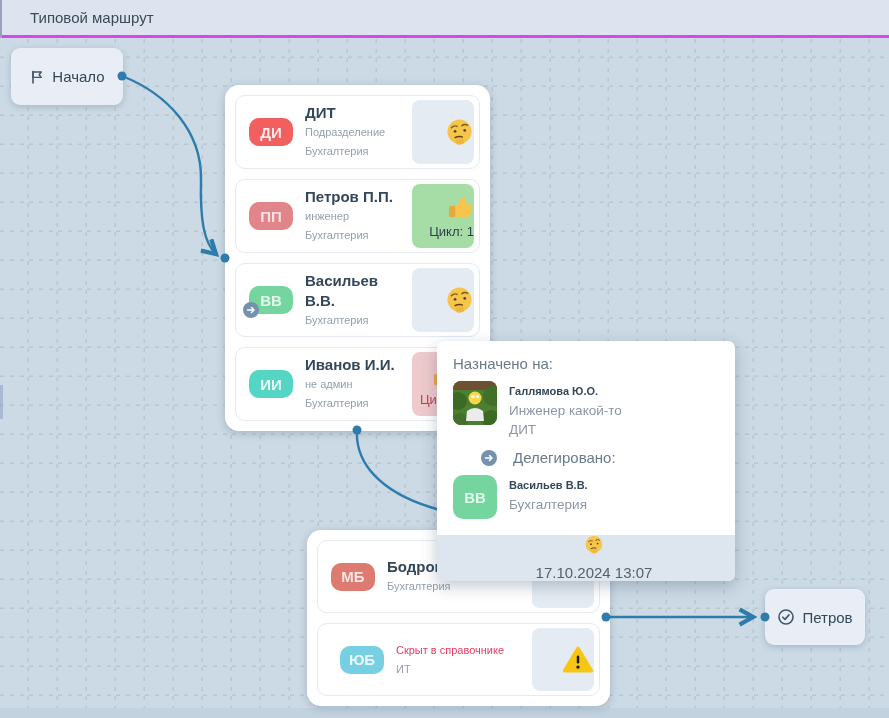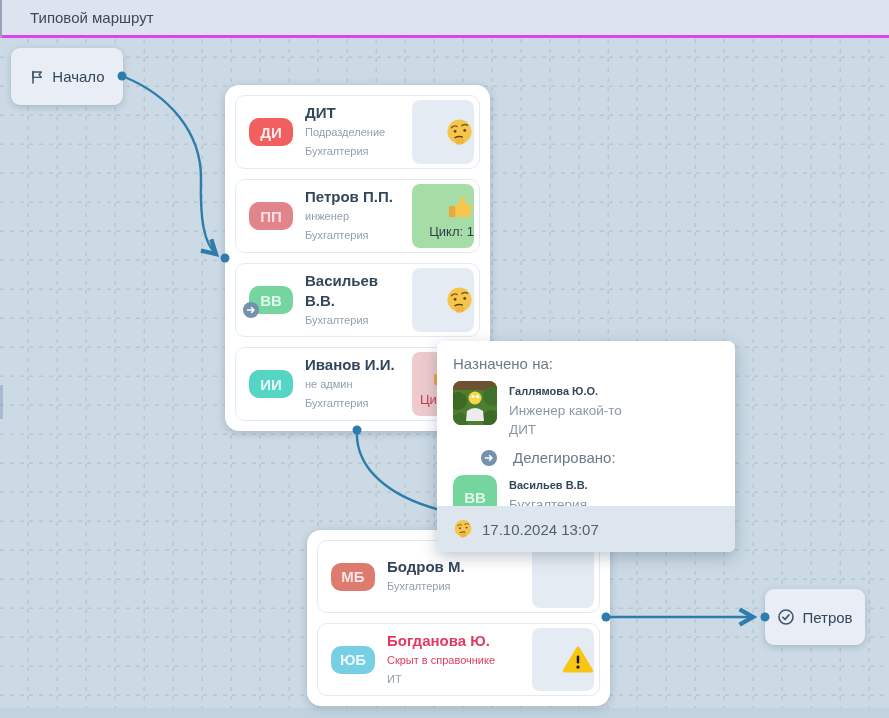--- a/index.html
+++ b/index.html
@@ -27,21 +27,21 @@
   .group-2 { left:307px; top:530px; width:303px; height:176px; }
 
   .card { background:#fff; border:1px solid #e4eaf0; border-radius:10px; height:74px;
     display:flex; align-items:center; padding-left:13px; position:relative; }
   .group-2 .card { height:73px; }
   .avatar-wrap { position:relative; flex:0 0 44px; }
   .avatar { width:44px; height:28px; border-radius:10px; display:flex; align-items:center; justify-content:center;
     color:rgba(255,255,255,.88); font-size:15px; font-weight:bold; }
   .av-di{background:var(--avatar_di);} .av-pp{background:var(--avatar_pp);color:rgba(255,255,255,.75);}
   .av-vv{background:var(--avatar_vv);color:rgba(255,255,255,.8);} .av-ii{background:var(--avatar_ii);}
-  .av-mb{background:var(--avatar_mb);color:rgba(255,255,255,.8);} .av-yb{background:var(--avatar_yb);color:rgba(255,255,255,.85);}
+  .av-mb{background:var(--avatar_mb);color:rgba(255,255,255,.8);} .av-yb{background:var(--avatar_yb);color:rgba(255,255,255,.85);margin-left:9px;}
   .delegate-badge { position:absolute; left:-6px; bottom:-4px; width:16px; height:16px; }
   .card-info { margin-left:12px; flex:1; min-width:0; }
   .card-title { font-size:15px; font-weight:bold; color:var(--card_title); line-height:20px; }
   .card-sub { font-size:11px; color:var(--card_sub); line-height:19px; }
   .red-text { color:var(--red) !important; }
   .panel { flex:0 0 62px; height:64px; margin-right:5px; border-radius:8px; background:var(--panel);
     display:flex; flex-direction:column; align-items:flex-end; justify-content:center; }
   .group-2 .panel { height:63px; }
   .panel-green { background:var(--panel_green); }
   .panel-pink { background:var(--panel_pink); align-items:flex-start; }
@@ -50,34 +50,34 @@
   .cycle-frag { font-size:13px; color:#c0404e; margin:2px 0 0 8px; }
   .emoji-30 { width:29px; height:29px; } .emoji-20 { width:20px; height:20px; }
   .icon-16 { width:16px; height:16px; } .icon-18 { width:18px; height:18px; }
   .warn-32 { width:32px; height:32px; }
 
   .edges { position:absolute; inset:0; z-index:3; pointer-events:none; }
   .edge-path { stroke:var(--edge); stroke-width:2.4; fill:none; }
   .edge-dot { fill:var(--edge); }
   .edge-head { stroke:var(--edge); stroke-width:2.2; fill:none; }
 
-  .tooltip { position:absolute; left:437px; top:341px; width:298px; height:211px; background:#fff;
+  .tooltip { position:absolute; left:437px; top:341px; width:298px; height:240px; background:#fff;
     border-radius:7px; box-shadow:0 5px 16px rgba(50,70,95,.3); z-index:5; overflow:hidden; }
   .tt-body { padding:13px 16px 0 16px; }
   .tt-label { font-size:15px; color:#6b7a8a; line-height:20px; }
   .tt-person { display:flex; margin-top:7px; }
   .tt-avatar { flex:0 0 44px; width:44px; height:44px; border-radius:8px; overflow:hidden; }
   .tt-avatar-vv { background:var(--avatar_vv); border-radius:10px; display:flex; align-items:center;
     justify-content:center; color:rgba(255,255,255,.8); font-size:15px; font-weight:bold; }
   .tt-ptext { margin-left:12px; }
   .tt-name { font-size:11px; font-weight:bold; color:var(--card_title); line-height:20px; }
   .tt-sub { font-size:13.5px; color:#8a97a5; line-height:19px; }
   .tt-delrow { display:flex; align-items:center; gap:16px; margin-top:9px;padding-left:28px; }
   .tt-footer { position:absolute; left:0; bottom:0; width:100%; height:46px; background:#dde6ef;
-    display:flex; align-items:center; gap:9px; padding-left:16px; font-size:15px; color:#55606e; }
+    display:flex; align-items:center; gap:9px; padding-left:16px; font-size:15px; color:#55606e;flex-direction:column; }
 
   .left-thumb { position:absolute; left:0; top:385px; width:3px; height:34px; background:#8f9ec4; opacity:.55; z-index:4; }
   .bottom-band { position:absolute; left:0; top:708px; width:889px; height:10px; background:#c2d3df; z-index:1; }
 </style>
 </head>
 <body>
 
 <svg width="0" height="0" style="position:absolute">
   <defs>
     <symbol id="i-think" viewBox="0 0 36 36">
@@ -231,21 +231,20 @@
         <div class="card-sub">Бухгалтерия</div>
       </div>
       <div class="panel"></div>
     </div>
 
     <div class="card">
       <div class="avatar-wrap">
           <div class="avatar av-yb">ЮБ</div>
         </div>
       <div class="card-info">
-        <div class="card-title red-text">Богданова Ю.</div>
         <div class="card-sub red-text">Скрыт в справочнике</div>
         <div class="card-sub">ИТ</div>
       </div>
       <div class="panel">
         <svg class="warn-32">
             <use href="#i-warn"></use>
           </svg>
       </div>
     </div>
 

